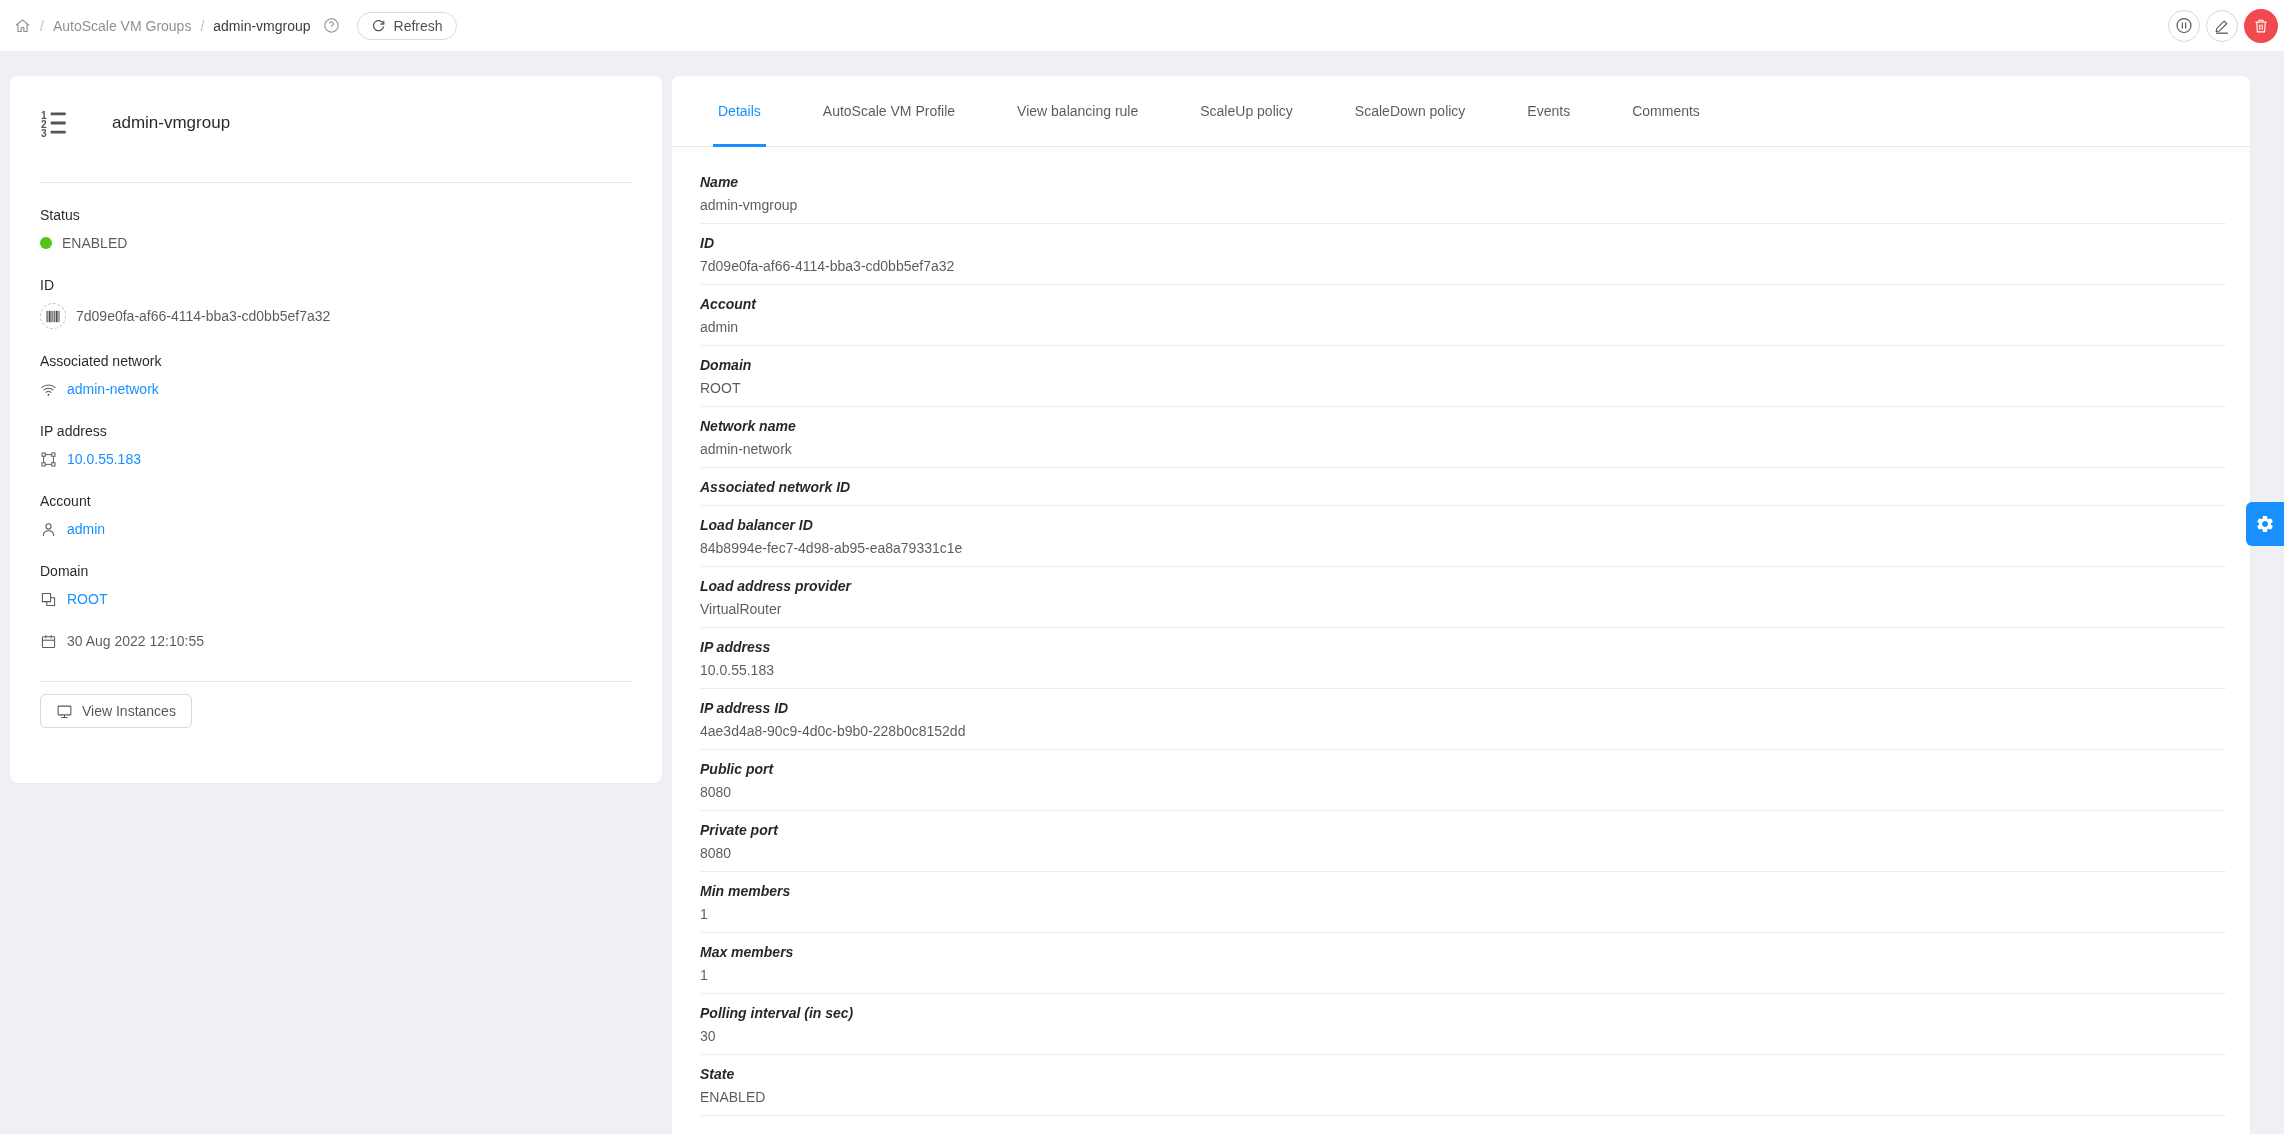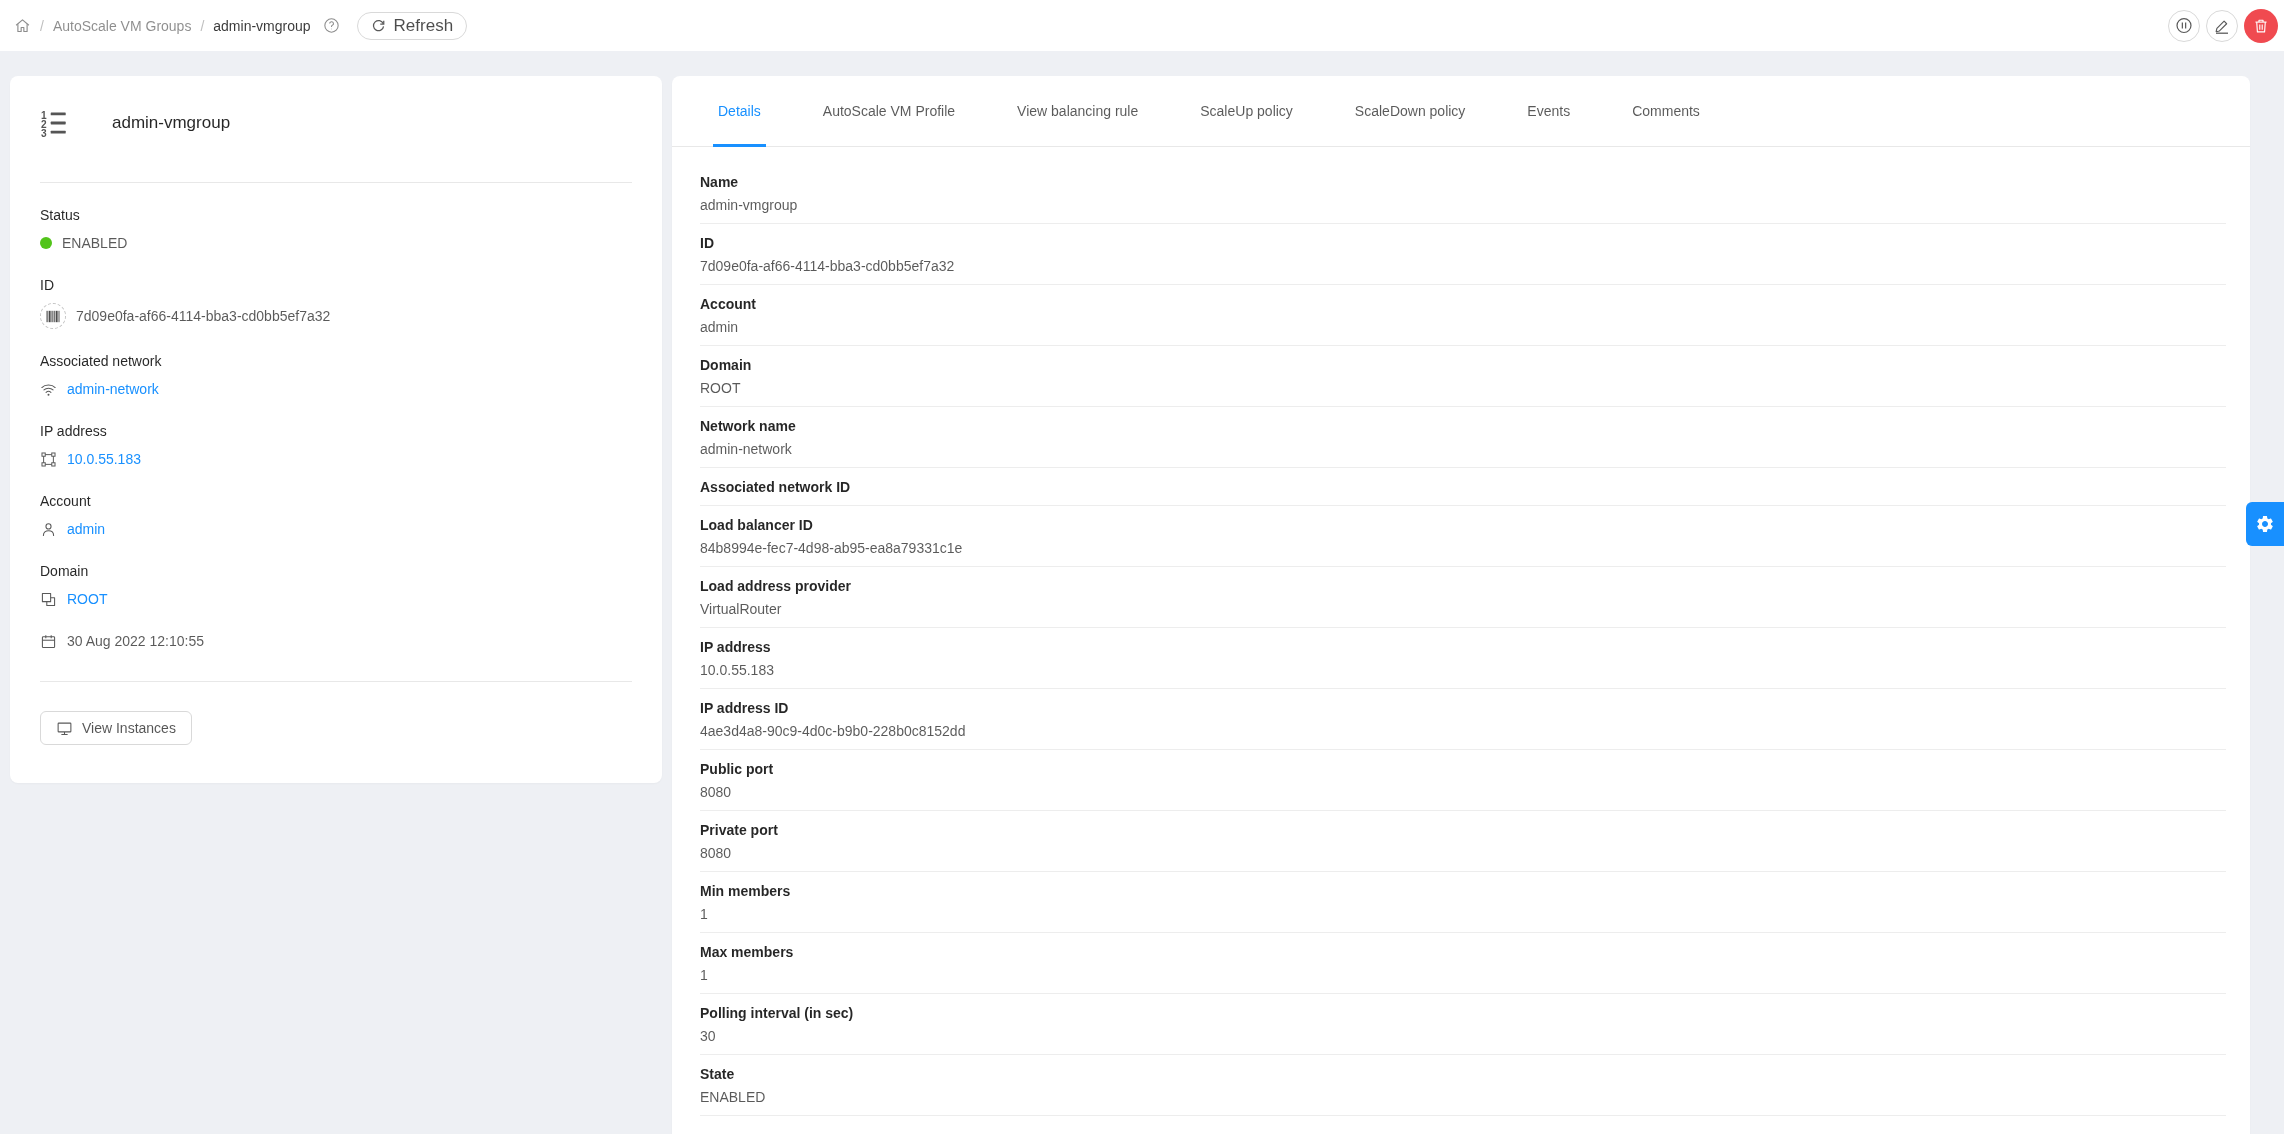--- a/index.html
+++ b/index.html
@@ -18,21 +18,21 @@
     background:#fff; display:flex; align-items:center; padding:0 6px 0 14px;
   }
   .breadcrumb { display:flex; align-items:center; gap:9px; }
   .crumb-sep { color:#bfbfbf; }
   .crumb-link { color:rgba(0,0,0,0.45); cursor:pointer; }
   .crumb-current { color:rgba(0,0,0,0.78); }
   .help-icon { color:#8c8c8c; margin-left:3px; display:flex; }
   .refresh-btn {
     margin-left:17px; height:28px; padding:0 13px; background:#fff;
     border:1px solid #d9d9d9; border-radius:14px; display:inline-flex;
-    align-items:center; gap:8px; color:rgba(0,0,0,0.7); cursor:pointer; font-size:17px;
+    align-items:center; gap:8px; color:rgba(0,0,0,0.7); cursor:pointer; font-size:14px;
   }
   .refresh-btn svg { color:#595959; }
   .topbar-actions { margin-left:auto; display:flex; align-items:center; gap:6px; }
   .icon-btn {
     width:32px; height:32px; border-radius:50%; background:#fff;
     border:1px solid #d9d9d9; color:#595959;
     display:flex; align-items:center; justify-content:center; cursor:pointer;
   }
   .icon-btn.danger { width:34px; height:34px; background:#f04a50; border:none; color:#fff; }
 
@@ -51,21 +51,21 @@
   .sec-value { margin-top:8px; display:flex; align-items:center; gap:10px; min-height:20px; }
   .sec-value .icon { color:#595959; flex:none; display:flex; }
   .link { color:#1890ff; cursor:pointer; text-decoration:none; }
   .plain { color:rgba(0,0,0,0.65); }
   .status-dot { width:12px; height:12px; border-radius:50%; background:#52c41a; flex:none; }
   .uuid-badge {
     width:26px; height:26px; border:1px dashed #c3c3c3; border-radius:50%;
     display:flex; align-items:center; justify-content:center; flex:none;
   }
   .view-instances {
-    margin-top:29px; height:34px; padding:0 15px; background:#fff;
+    margin-top:12px; height:34px; padding:0 15px; background:#fff;
     border:1px solid #d9d9d9; border-radius:6px; display:inline-flex;
     align-items:center; gap:9px; color:rgba(0,0,0,0.67); cursor:pointer; font-size:14px;
   }
   .view-instances svg { color:#595959; }
 
   
   .right-card {
     position:absolute; left:672px; top:76px; width:1578px; height:1058px;
     background:#fff; border-radius:8px 8px 0 0; overflow:hidden;
     box-shadow:0 1px 2px rgba(0,0,0,0.03);
@@ -74,21 +74,21 @@
   .tab {
     display:flex; align-items:center; padding:7px 5px; margin-right:52px;
     color:rgba(0,0,0,0.65); cursor:pointer; position:relative; white-space:nowrap;
   }
   .tab.active { color:#1890ff; }
   .tab.active::after {
     content:""; position:absolute; left:0; right:0; bottom:-1px; height:3px; background:#1890ff;
   }
   .details-list { padding:16px 24px 0 28px; }
   .drow { padding:10px 0 8px; border-bottom:1px solid #ededed; }
-  .dlabel { font-weight:bold; color:rgba(0,0,0,0.85); line-height:19px; }
+  .dlabel { font-weight:bold; color:rgba(0,0,0,0.85); line-height:19px;font-style:italic; }
   .dvalue { margin-top:4px; color:rgba(0,0,0,0.65); line-height:19px; }
 
   
   .settings-fab {
     position:absolute; right:0; top:502px; width:38px; height:44px;
     background:#1890ff; border-radius:6px 0 0 6px; color:#fff;
     display:flex; align-items:center; justify-content:center; cursor:pointer;
   }
 </style>
 </head>

